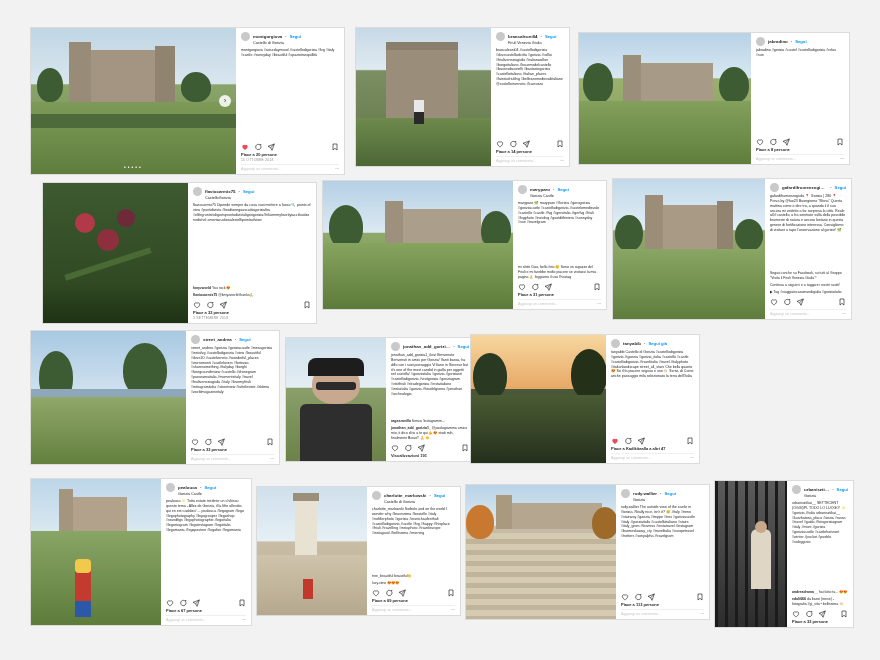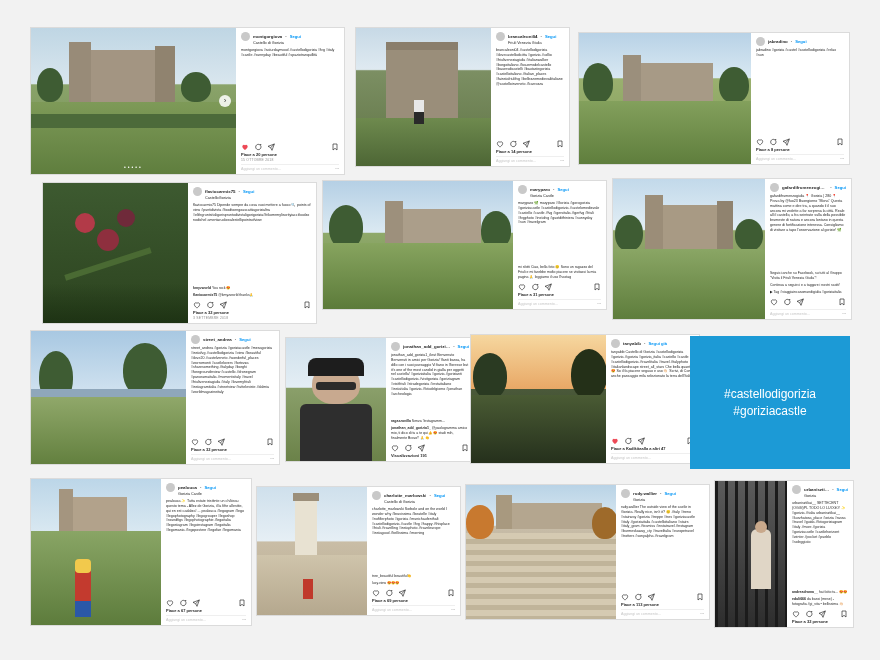--- a/index.html
+++ b/index.html
@@ -444,24 +444,20 @@
           </svg>
       </div>
       <div class="likes">Piace a Kadikitaalla a altri 47</div>
       <div class="addcmt">
         <span>Aggiungi un commento...</span>
         <span class="more">•••</span>
       </div>
     </div>
   </div>
 
-  <div class="hashtile" style="left:690px;top:336px;width:160px;height:133px;">
-    <div>#castellodigorizia</div>
-    <div>#goriziacastle</div>
-  </div>
 
   <div class="post wide" style="left:30px;top:478px;width:222px;height:148px;">
     <div class="ph" style="width:130px;height:146px;background:linear-gradient(#bcd6e8 0%,#dceaf2 40%,#8fa86d 41%,#6e8a4b 100%);">
       <div class="castle" style="left:34px;top:18px;width:62px;height:34px;background:#b2a28b;"></div>
       <div class="tower" style="left:28px;top:10px;width:14px;height:42px;background:#a4957f;"></div>
       <div style="position:absolute;left:0;right:0;top:52px;height:94px;background:linear-gradient(#89a565,#5d7c3c);"></div>
       <div style="position:absolute;left:44px;top:92px;width:16px;height:30px;background:#c33a2e;"></div>
       <div style="position:absolute;left:44px;top:80px;width:16px;height:14px;background:#f2c94c;border-radius:4px;"></div>
       <div style="position:absolute;left:44px;top:122px;width:16px;height:16px;background:#2b58a8;"></div>
     </div>

